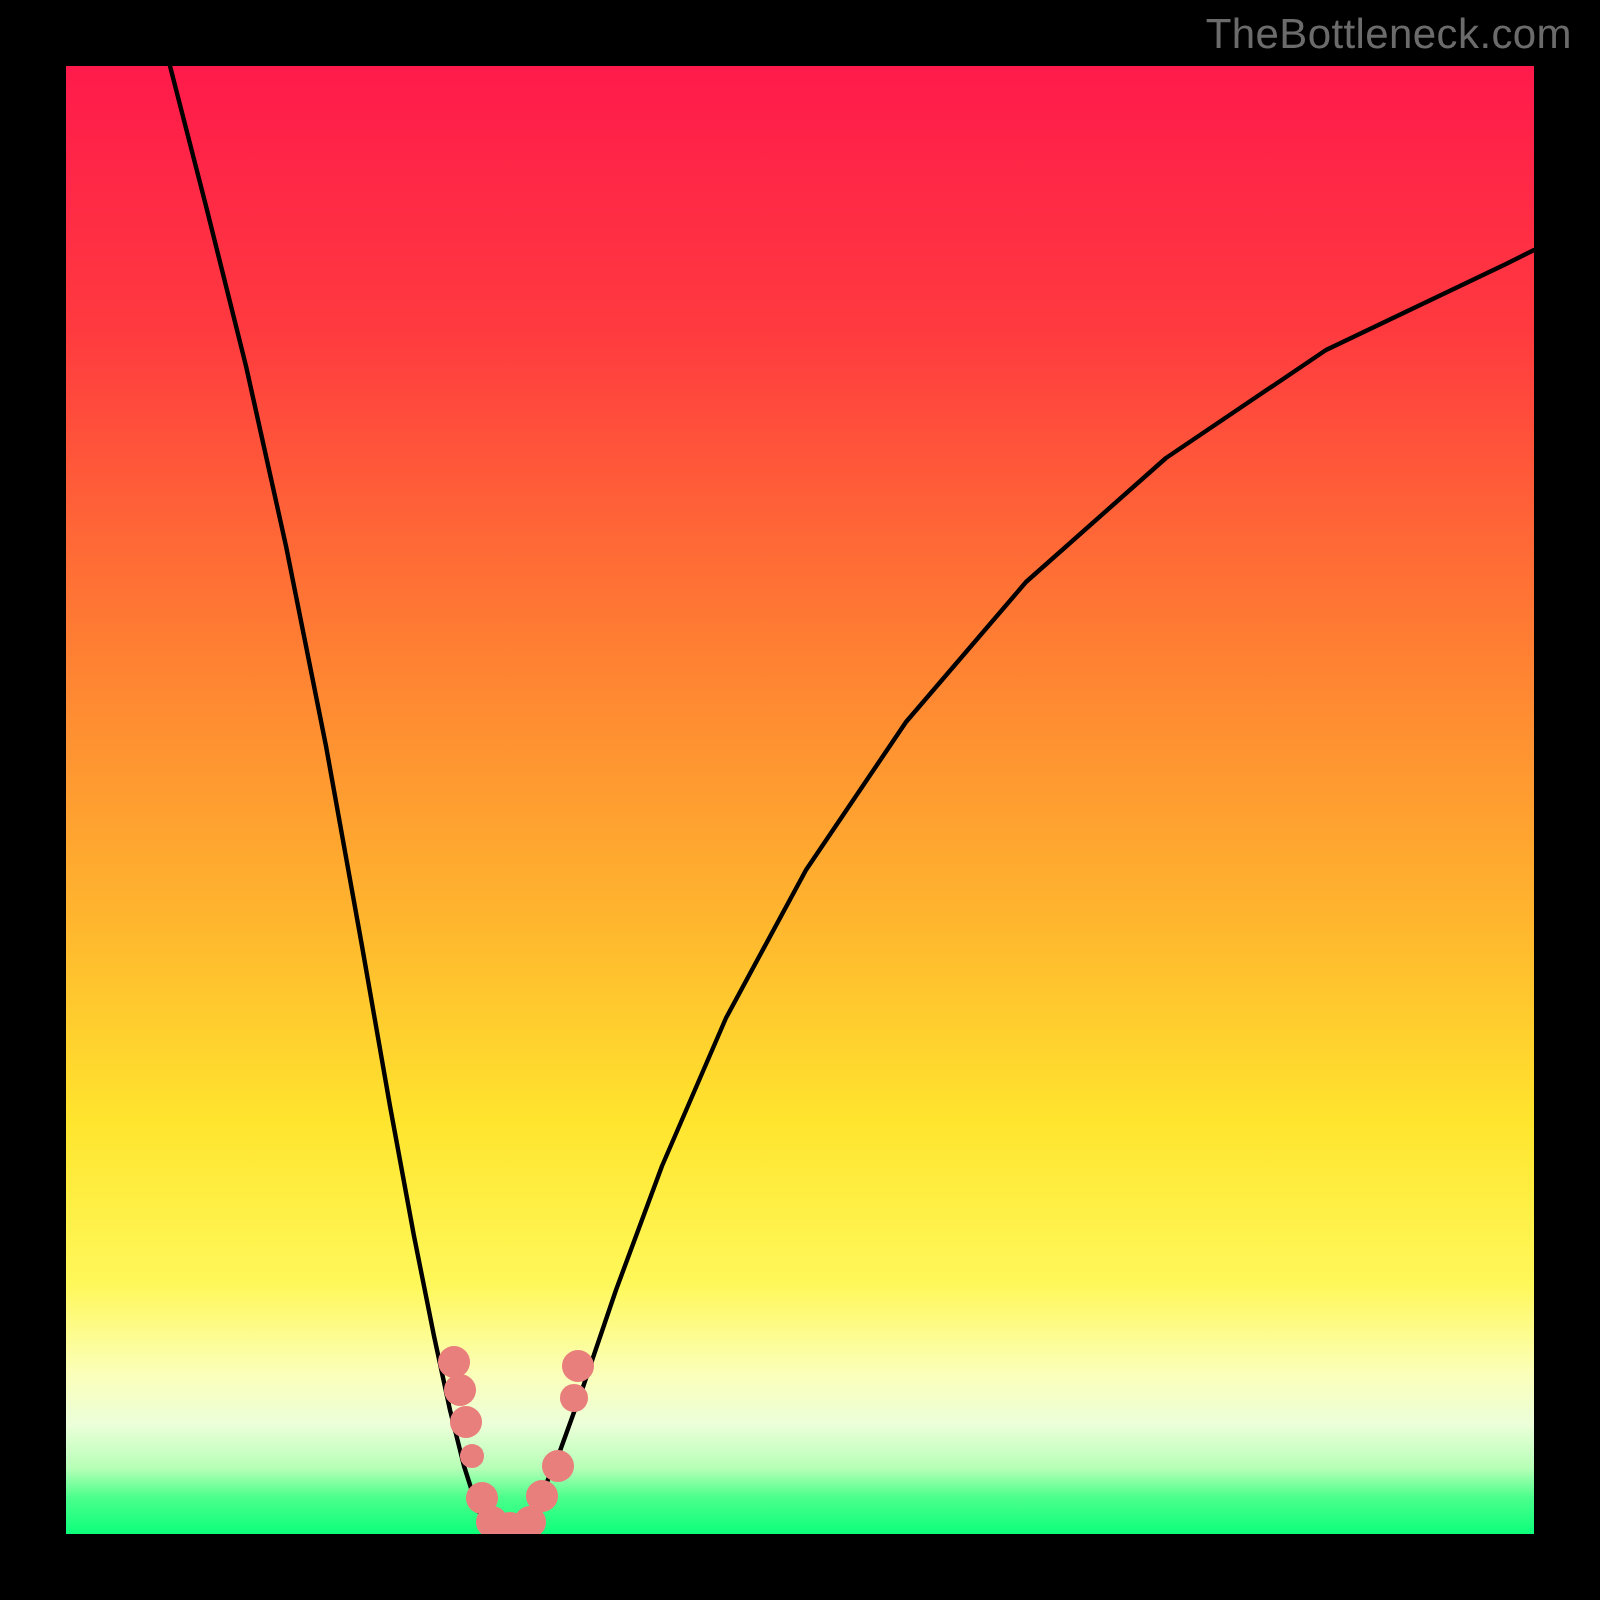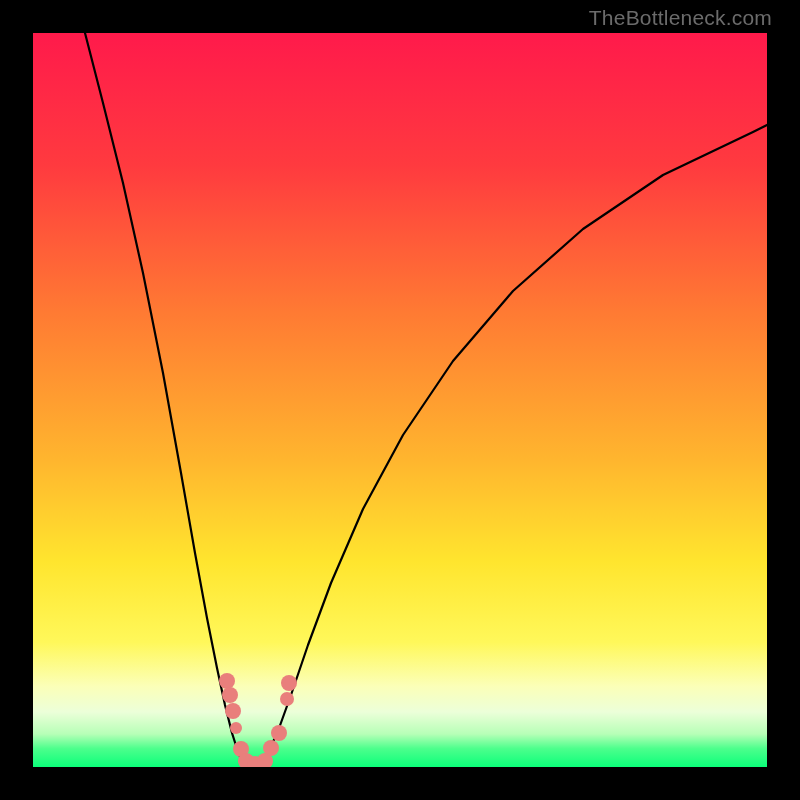--- a/index.html
+++ b/index.html
@@ -21,21 +21,21 @@
     position: absolute;
     left: 33px;
     top: 33px;
     width: 734px;
     height: 734px;
     overflow: hidden;
   }
   .watermark {
     position: absolute;
     top: 6px;
-    right: 28px;
+    right: 14px;
     color: #6b6b6b;
     font-size: 21px;
     font-weight: 500;
     letter-spacing: 0.2px;
   }
   svg { display: block; }
 </style>
 </head>
 <body>
 

